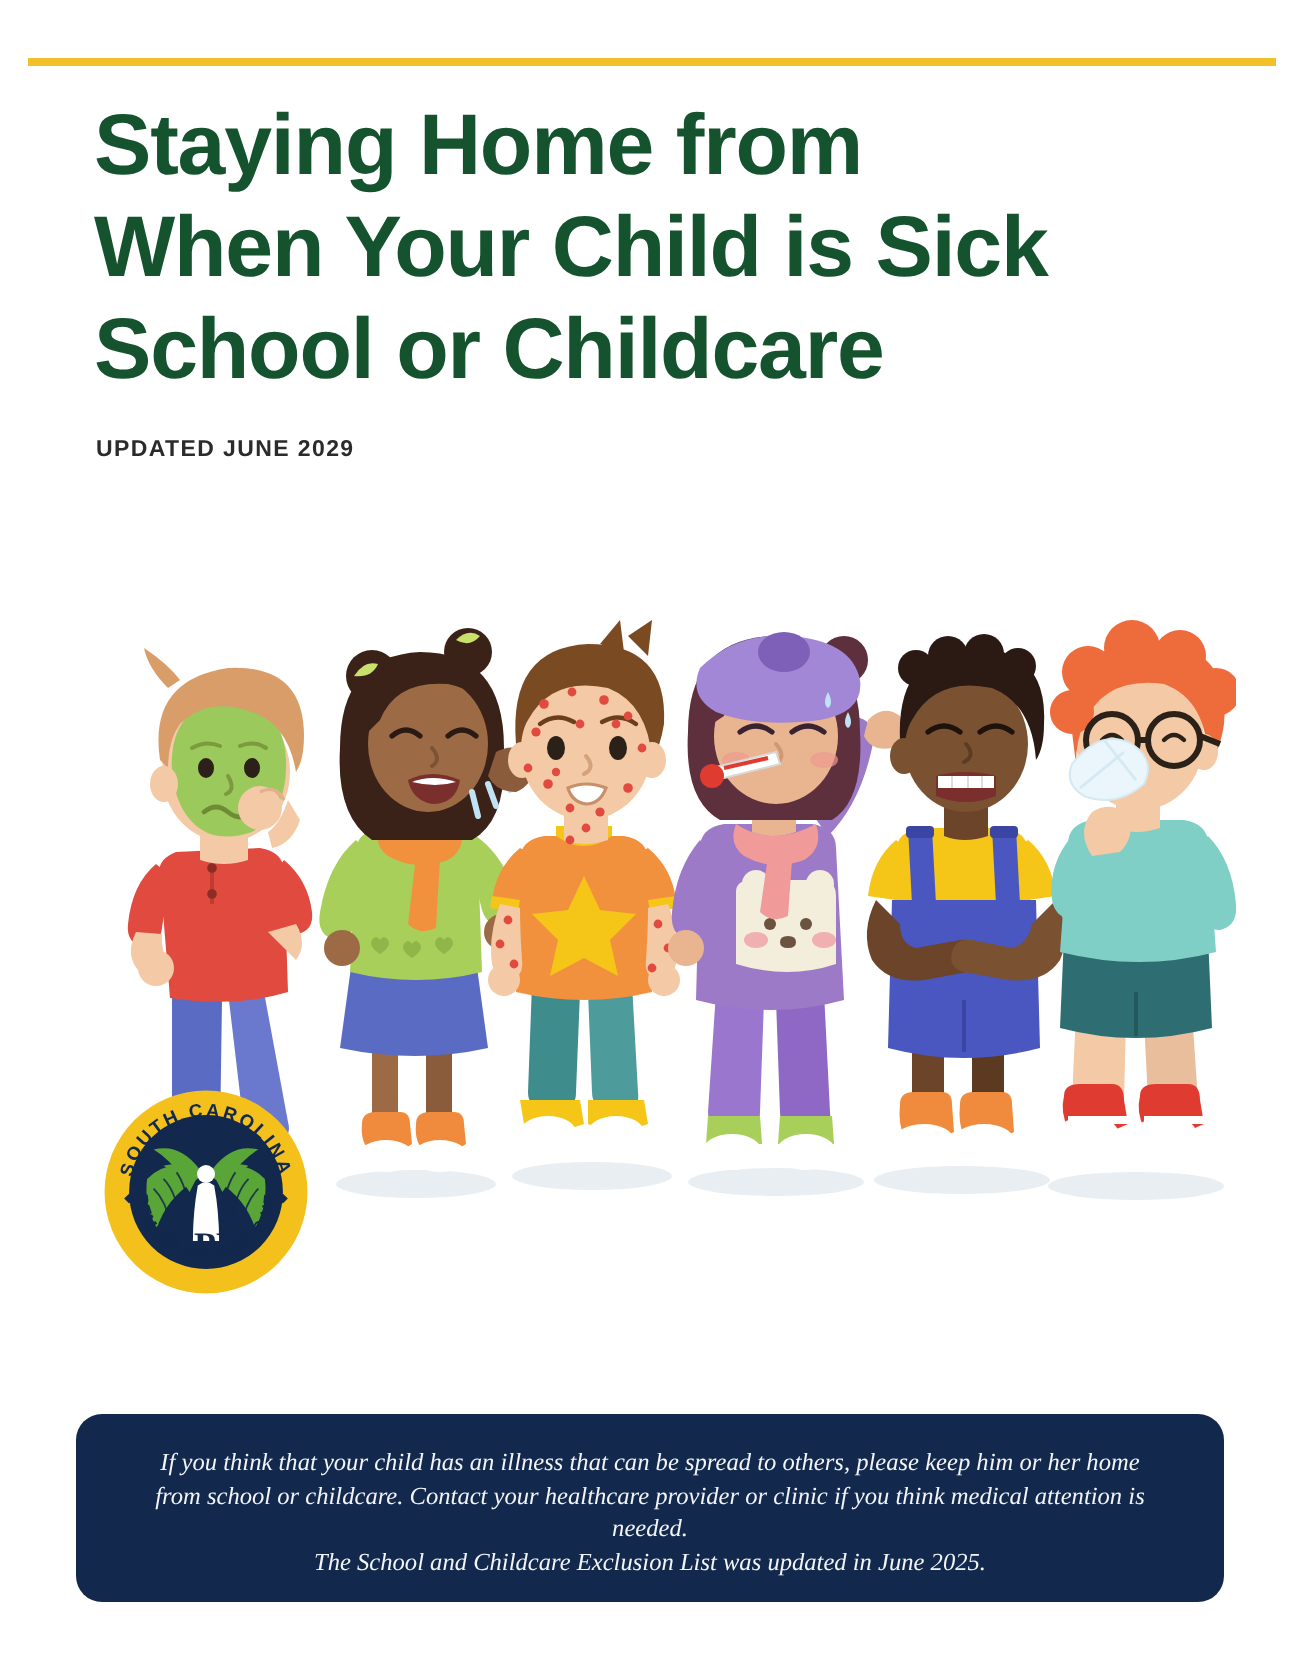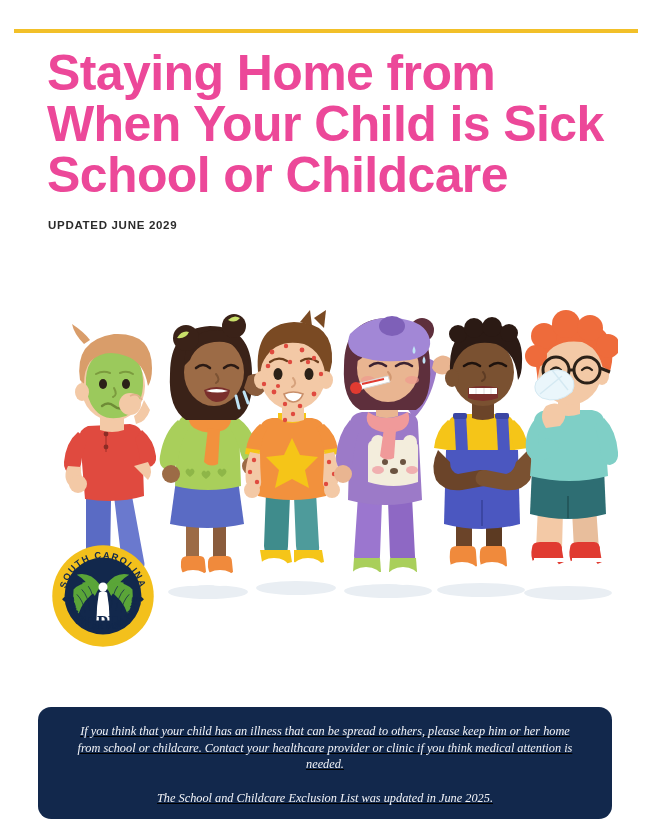--- a/index.html
+++ b/index.html
@@ -12,23 +12,23 @@
 
   
   .rule{
     position:absolute;left:14px;top:29px;width:624px;height:4px;
     background:#F2C029;
   }
 
   
   .title{
     position:absolute;left:47px;top:48px;width:580px;
-    color:#ec4899;
+    color:#14532d;
     font-weight:bold;
-    font-size:50px;
+    font-size:43px;
     line-height:51px;
     letter-spacing:-0.6px;
   }
   .title span{display:block;white-space:nowrap;}
 
   
   .updated{
     position:absolute;left:48px;top:219px;
     font-size:11.5px;font-weight:bold;letter-spacing:0.7px;
     color:#2B2B2B;
@@ -37,34 +37,33 @@
   
   .illo{position:absolute;left:38px;top:300px;width:580px;height:300px;}
   .illo svg{display:block;width:100%;height:100%;}
 
   
   .logo{position:absolute;left:37px;top:542px;width:132px;height:108px;}
   .logo svg{display:block;width:100%;height:100%;}
 
   
   .callout{
-    position:absolute;left:38px;top:707px;width:574px;height:112px;
+    position:absolute;left:38px;top:707px;width:574px;height:94px;
     background:#12284C;border-radius:13px;
     box-sizing:border-box;
     padding:16px 34px 0 34px;
-    text-decoration:underline;
   }
   .callout p{
     margin:0;color:#F3F4F8;
     font-family:"Liberation Serif",serif;
     font-style:italic;
     font-size:12.3px;line-height:16.5px;
     text-align:center;
   }
-  .callout p.second{margin-top:17px;}
+  .callout p.second{}
 </style>
 </head>
 <body>
 
 <div class="page">
 
   <div class="rule"></div>
 
   <div class="title">
     <span>Staying Home from</span>

